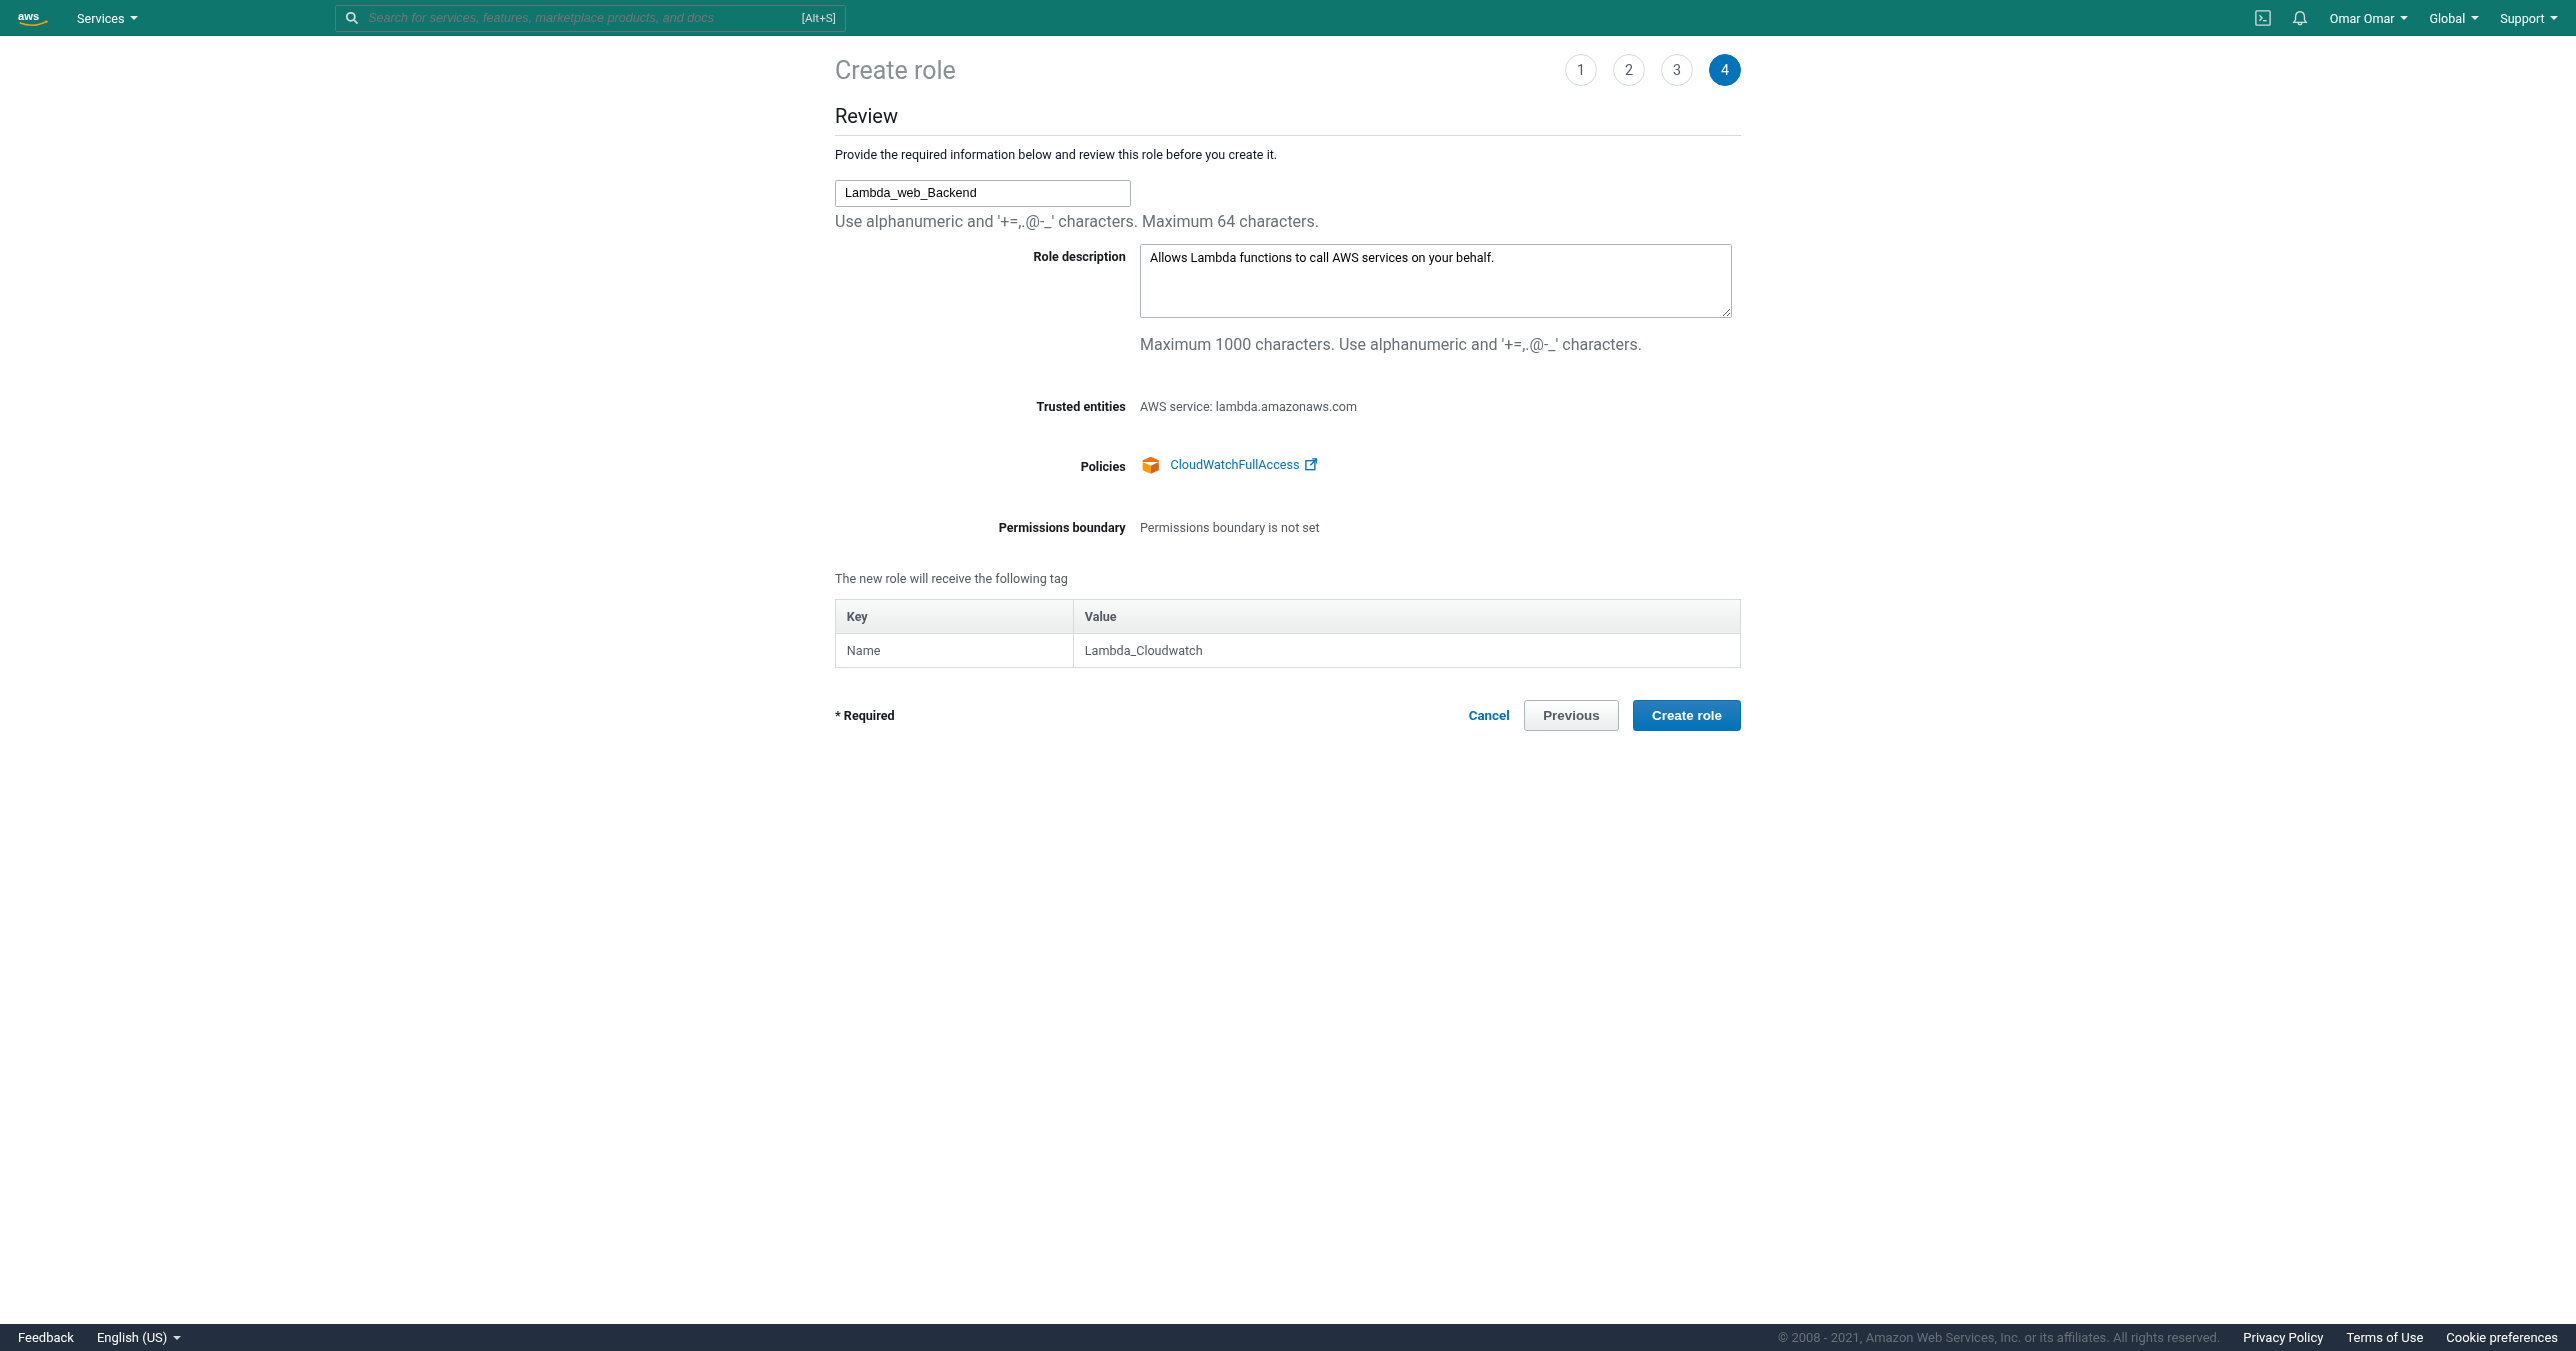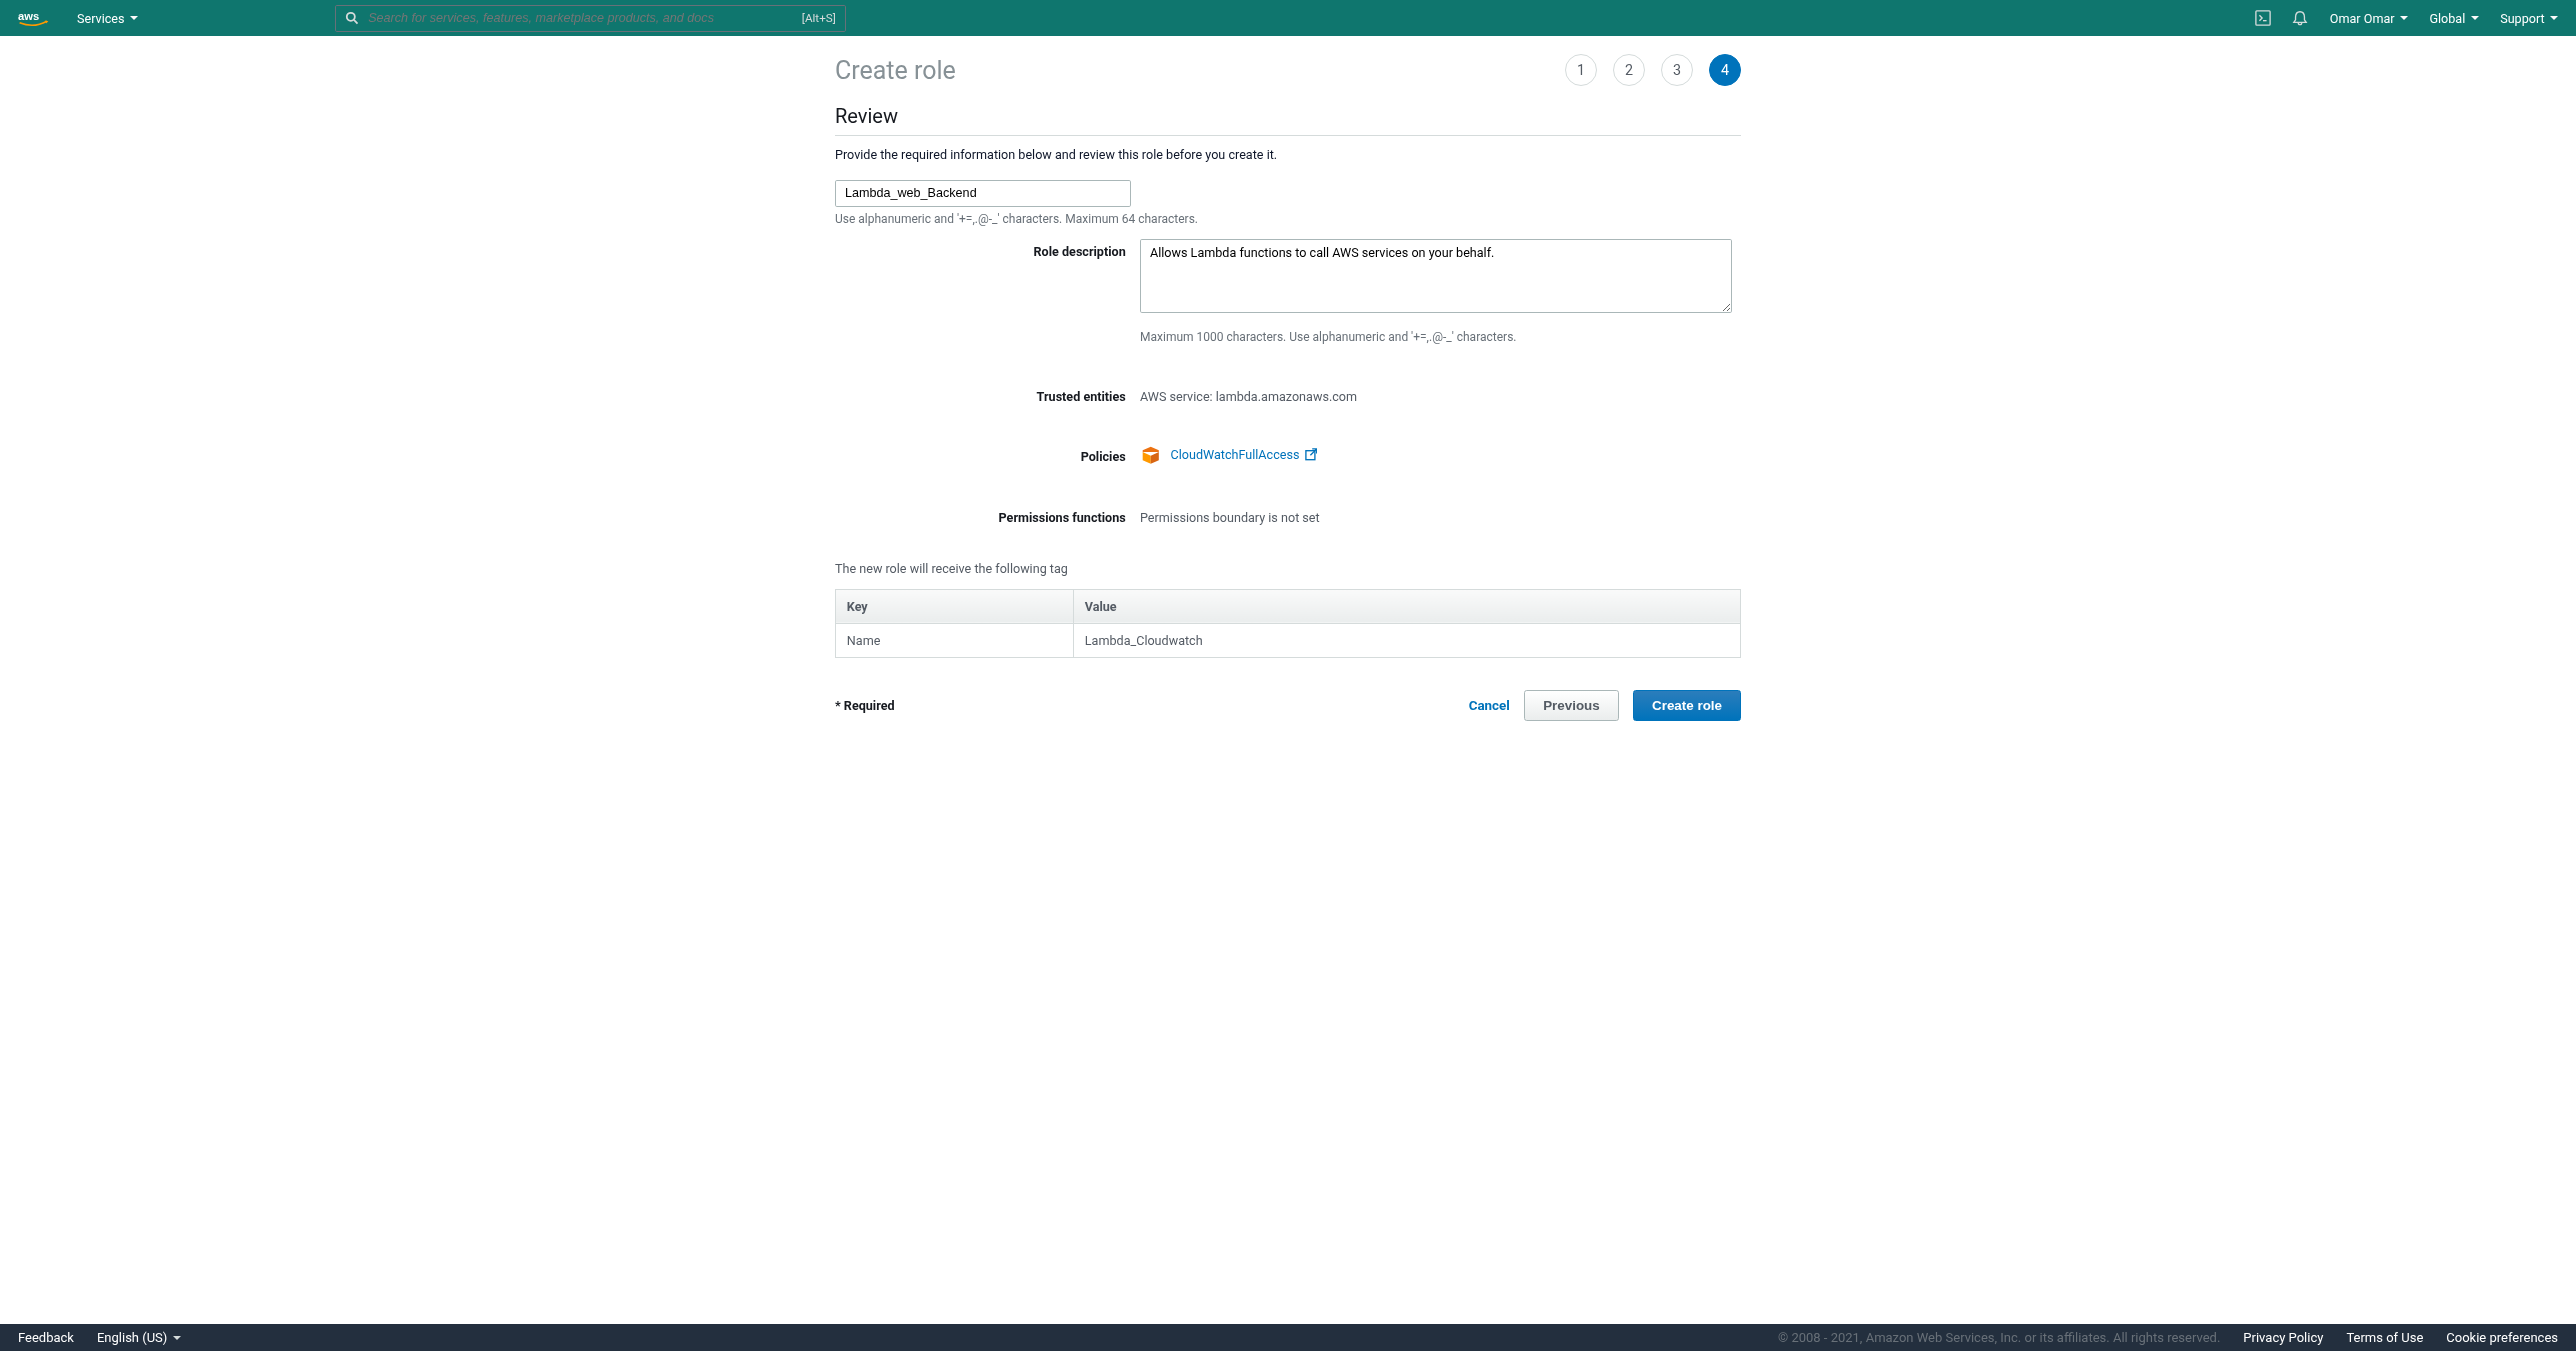--- a/index.html
+++ b/index.html
@@ -32,21 +32,21 @@
     
     .section-title { font-size: 20px; font-weight: 400; color: #16191f; margin-top: 18px; }
     .section-hr { border: none; border-top: 0.9px solid #d5dbdb; margin: 7.2px 0 10.8px 0; }
     .section-desc { color: #0f172a; font-size: 12.6px; margin-bottom: 18px; }
     
     .form-row { display: flex; margin-bottom: 12.6px; }
     .form-label { width: 305px; text-align: right; padding-right: 14.3px; padding-top: 5.4px; color: #16191f; font-weight: 700; font-size: 12.6px; flex-shrink: 0; }
     .form-field { flex: 1; }
     .form-input { width: 296px; padding: 5.4px 9px; border: 0.9px solid #aab7b8; border-radius: 1.8px; font-size: 12.6px; }
     .form-textarea { width: 100%; max-width: 592px; padding: 5.4px 9px; border: 0.9px solid #aab7b8; border-radius: 1.8px; font-size: 12.6px; resize: both; height: 74px; font-family: inherit; }
-    .form-hint { color: #687078; font-size: 12px; margin-top: 5.4px; }
+    .form-hint { color: #687078; font-size: 16px; margin-top: 5.4px; }
     .form-static { color: #545b64; padding-top: 5.4px; font-size: 12.6px; }
     
     .policy-row { display: flex; align-items: center; gap: 9px; }
     .policy-icon { width: 21.5px; height: 21.5px; }
     .policy-link { color: #0073bb; text-decoration: none; display: flex; align-items: center; gap: 5.4px; }
     .external-icon { color: #0073bb; }
     
     .gap-row { height: 27px; }
     
     .tags-intro { color: #545b64; font-size: 12.6px; margin: 36px 0 12.6px 0; }
@@ -177,21 +177,21 @@
             <path d="M8,1 L13,1 L13,6 M13,1 L6,8" stroke="#0073bb" stroke-width="1.5" fill="none"></path>
           </svg>
         </a>
       </div>
     </div>
   </div>
 
   <div class="gap-row"></div>
 
   <div class="form-row">
-    <div class="form-label">Permissions functions</div>
+    <div class="form-label">Permissions boundary</div>
     <div class="form-field form-static">Permissions boundary is not set</div>
   </div>
 
   <p class="tags-intro">The new role will receive the following tag</p>
   <table class="tags-table">
     <thead>
       <tr>
         <th>Key</th>
         <th>Value</th>
       </tr>

